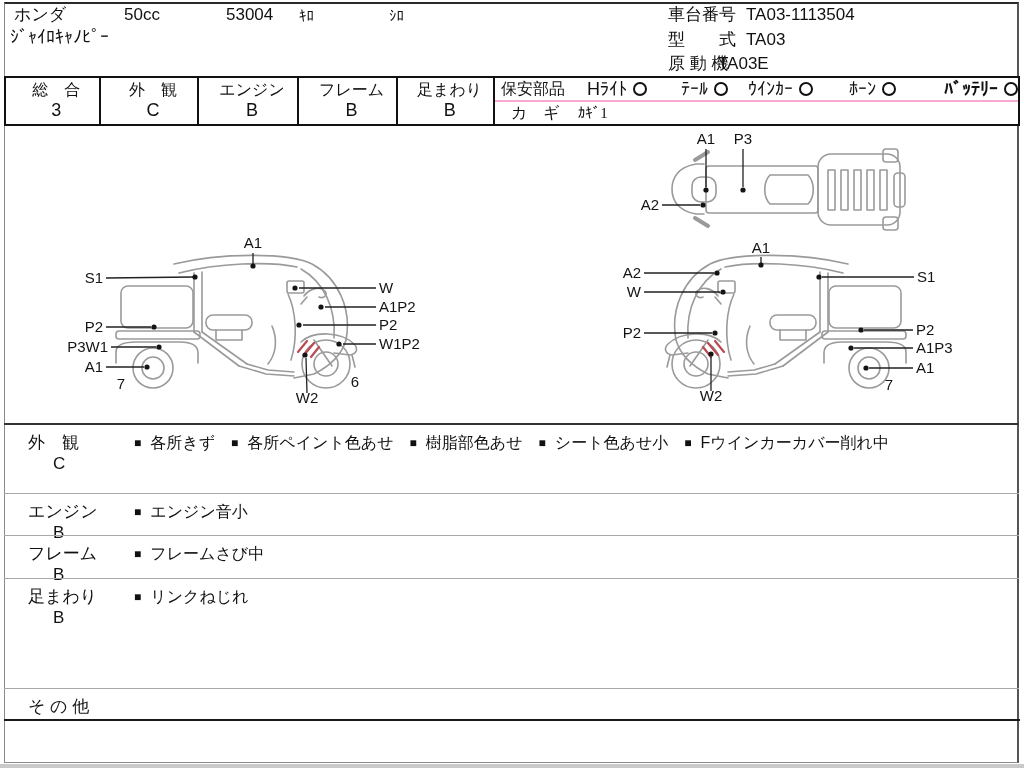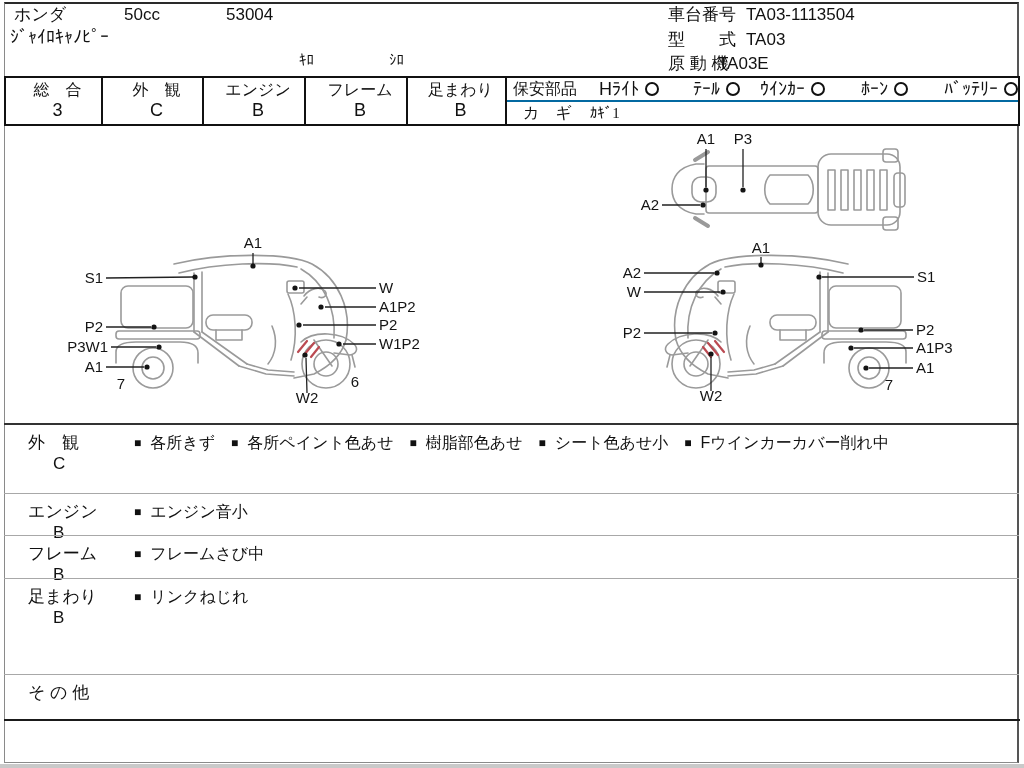--- a/index.html
+++ b/index.html
@@ -16,37 +16,37 @@
   
   .sheet-border {
     position:absolute; left:4px; top:2px; width:1015px; height:761px;
     border:1px solid #8a8a8a; border-top:2px solid #2a2a2a; border-right:2px solid #555;
     pointer-events:none;
   }
   .bottom-strip { position:absolute; left:0; top:764px; width:1024px; height:4px; background:#c9c9c9; }
 
   
   .h17 { font-size:17px; line-height:20px; white-space:nowrap; }
-  .h15 { font-size:15px; line-height:18px; white-space:nowrap;margin-top:44px; }
+  .h15 { font-size:15px; line-height:18px; white-space:nowrap; }
   .h18 { font-size:18px; line-height:21px; white-space:nowrap; }
 
   
   .ratings {
     position:absolute; left:4px; top:76px; width:1016px; height:50px;
     border:2px solid #111; display:flex; background:#fff;
   }
   .rcell {
     border-right:2px solid #111; display:flex; flex-direction:column;
     align-items:center; justify-content:space-between; padding:3px 0 4px;margin-left:8px;
   }
   .rcell .rlabel { font-size:16px; line-height:17px; white-space:nowrap; }
   .rcell .rvalue { font-size:18px; line-height:19px; }
   .rright { flex:1; display:flex; flex-direction:column; }
   .safety-row {
-    height:24px; border-bottom:2px solid #0369a1; display:flex; align-items:center;
+    height:24px; border-bottom:2px solid #f9a8d4; display:flex; align-items:center;
     padding-left:6px; white-space:nowrap;gap:12px;
   }
   .safety-label { font-size:16px; }
   .safety-item { display:inline-flex; align-items:center; font-size:18px; }
   .pass-circle {
     width:14px; height:14px; border:2px solid #111; border-radius:50%;
     margin-left:6px; flex:0 0 auto; background:#fff;
   }
   .key-row { flex:1; display:flex; align-items:center; padding-left:16px; white-space:nowrap; }
   .key-label { font-size:16px; }
@@ -123,21 +123,21 @@
         <span class="pass-circle"></span>
       </span>
       <span class="safety-item" style="margin-left:8px;">
         <span>ｳｲﾝｶｰ</span>
         <span class="pass-circle"></span>
       </span>
       <span class="safety-item" style="margin-left:24px;">
         <span>ﾎｰﾝ</span>
         <span class="pass-circle"></span>
       </span>
-      <span class="safety-item" style="margin-left:24px;">
+      <span class="safety-item" style="margin-left:36px;font-weight:bold;">
         <span>ﾊﾞｯﾃﾘｰ</span>
         <span class="pass-circle"></span>
       </span>
     </div>
     <div class="key-row">
       <span class="key-label">カ　ギ</span>
       <span class="key-value">ｶｷﾞ1</span>
     </div>
   </div>
 </div>
@@ -319,17 +319,17 @@
   <span class="slabel">足まわり</span>
   <span class="sgrade">B</span>
   <div class="snotes">
     <span class="note-item">
         <span class="bullet">■</span>
         <span>リンクねじれ</span>
       </span>
   </div>
 </div>
 
-<div class="section sec-top-gray" style="top:674px;height:53px;padding-left:16px;">
+<div class="section sec-top-gray" style="top:688px;height:53px;padding-left:16px;">
   <span class="slabel">そ の 他</span>
 </div>
 
 <div class="black-rule"></div>
 
 </body></html>

